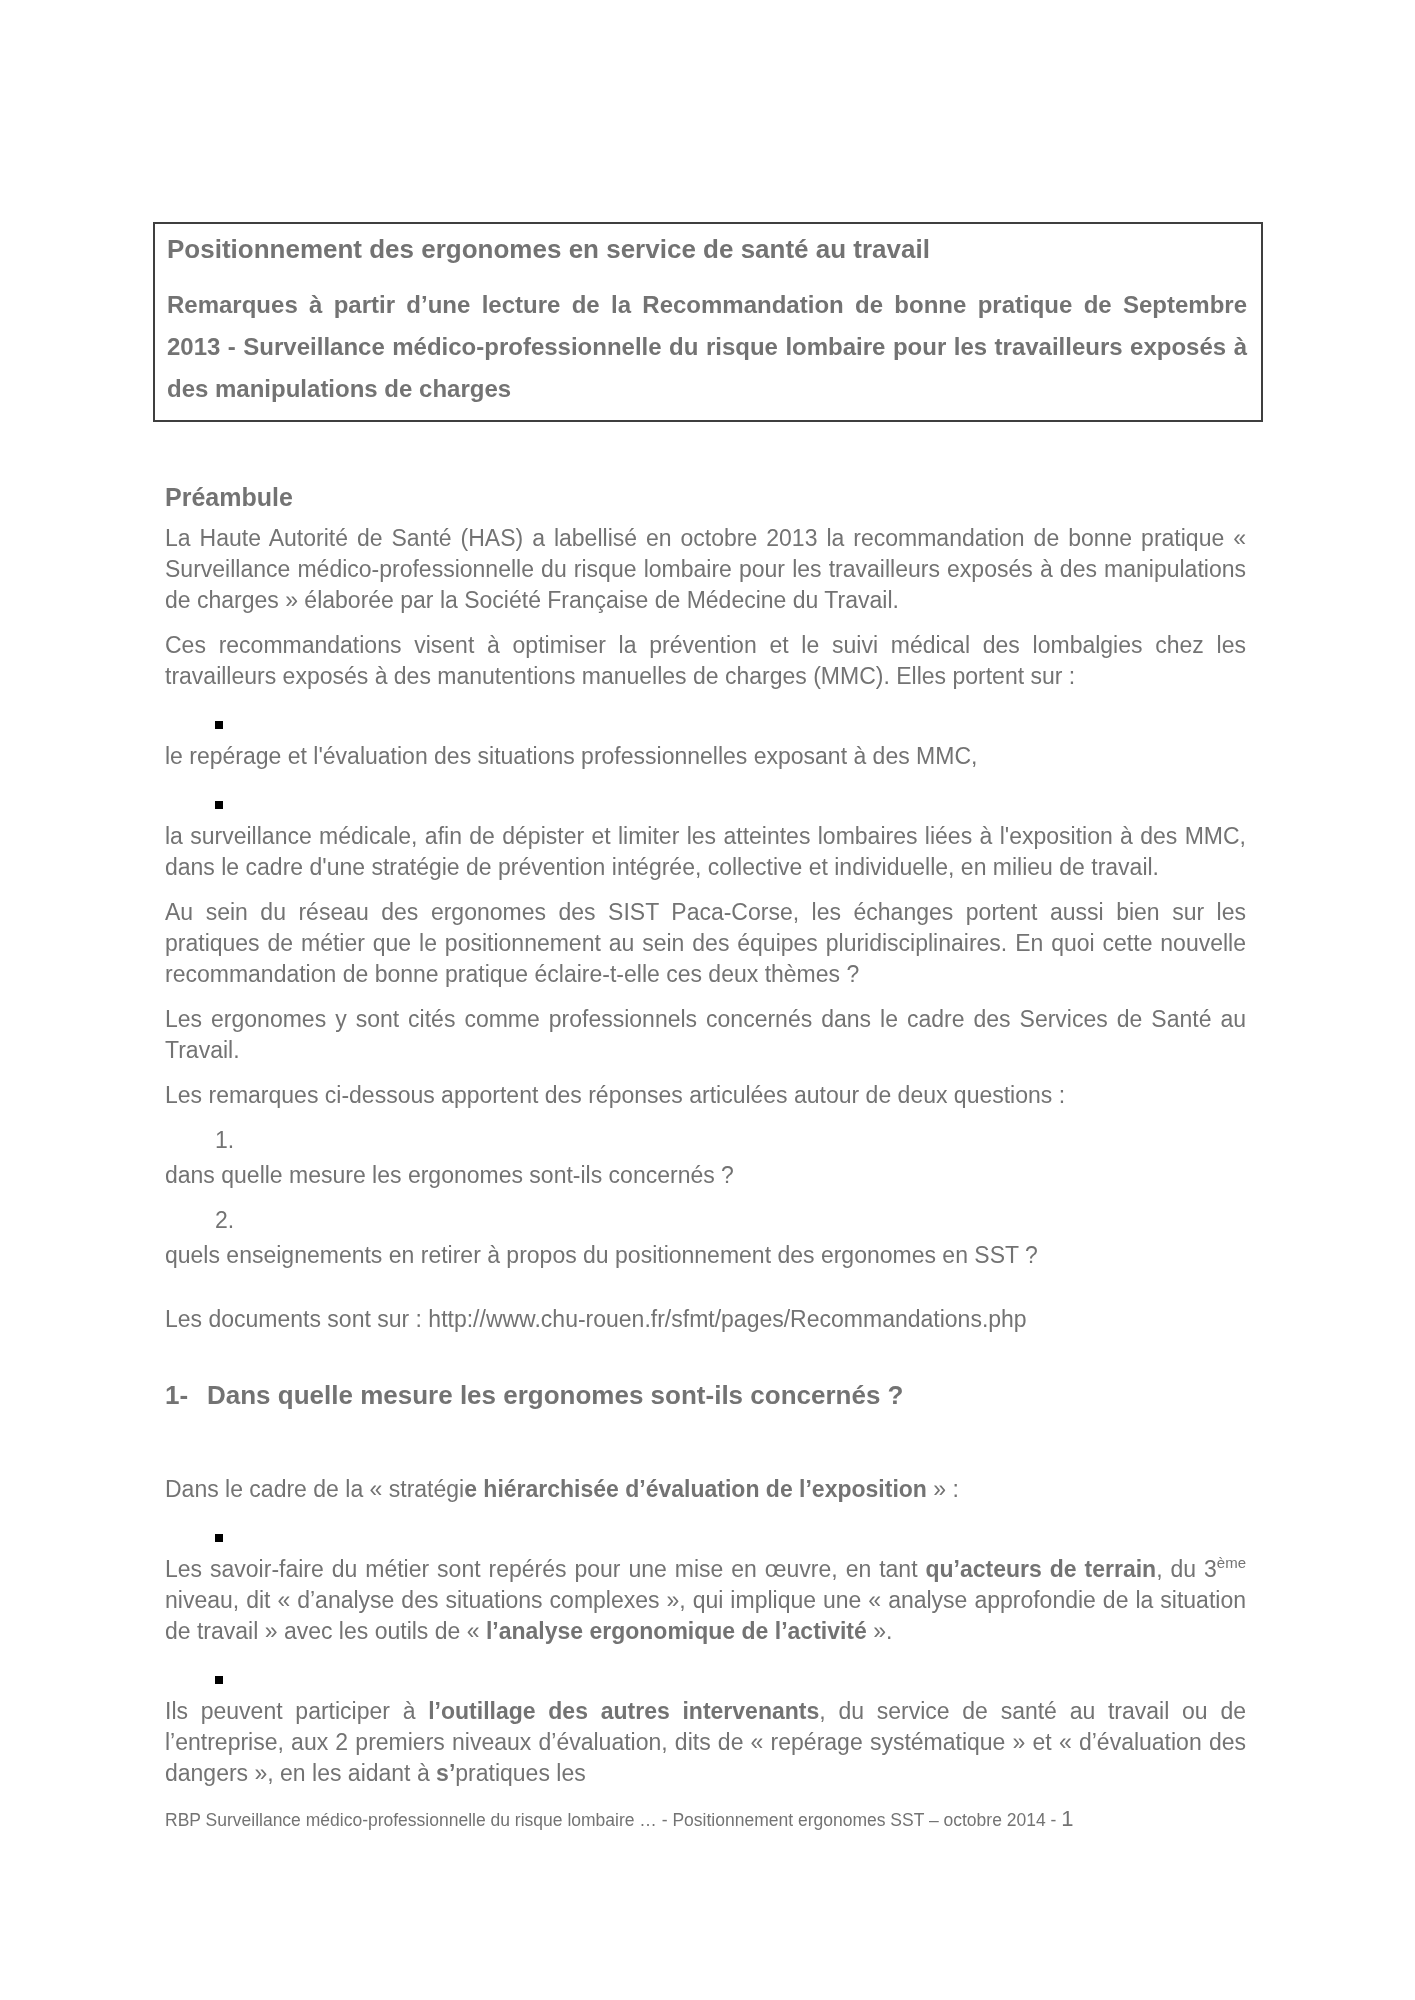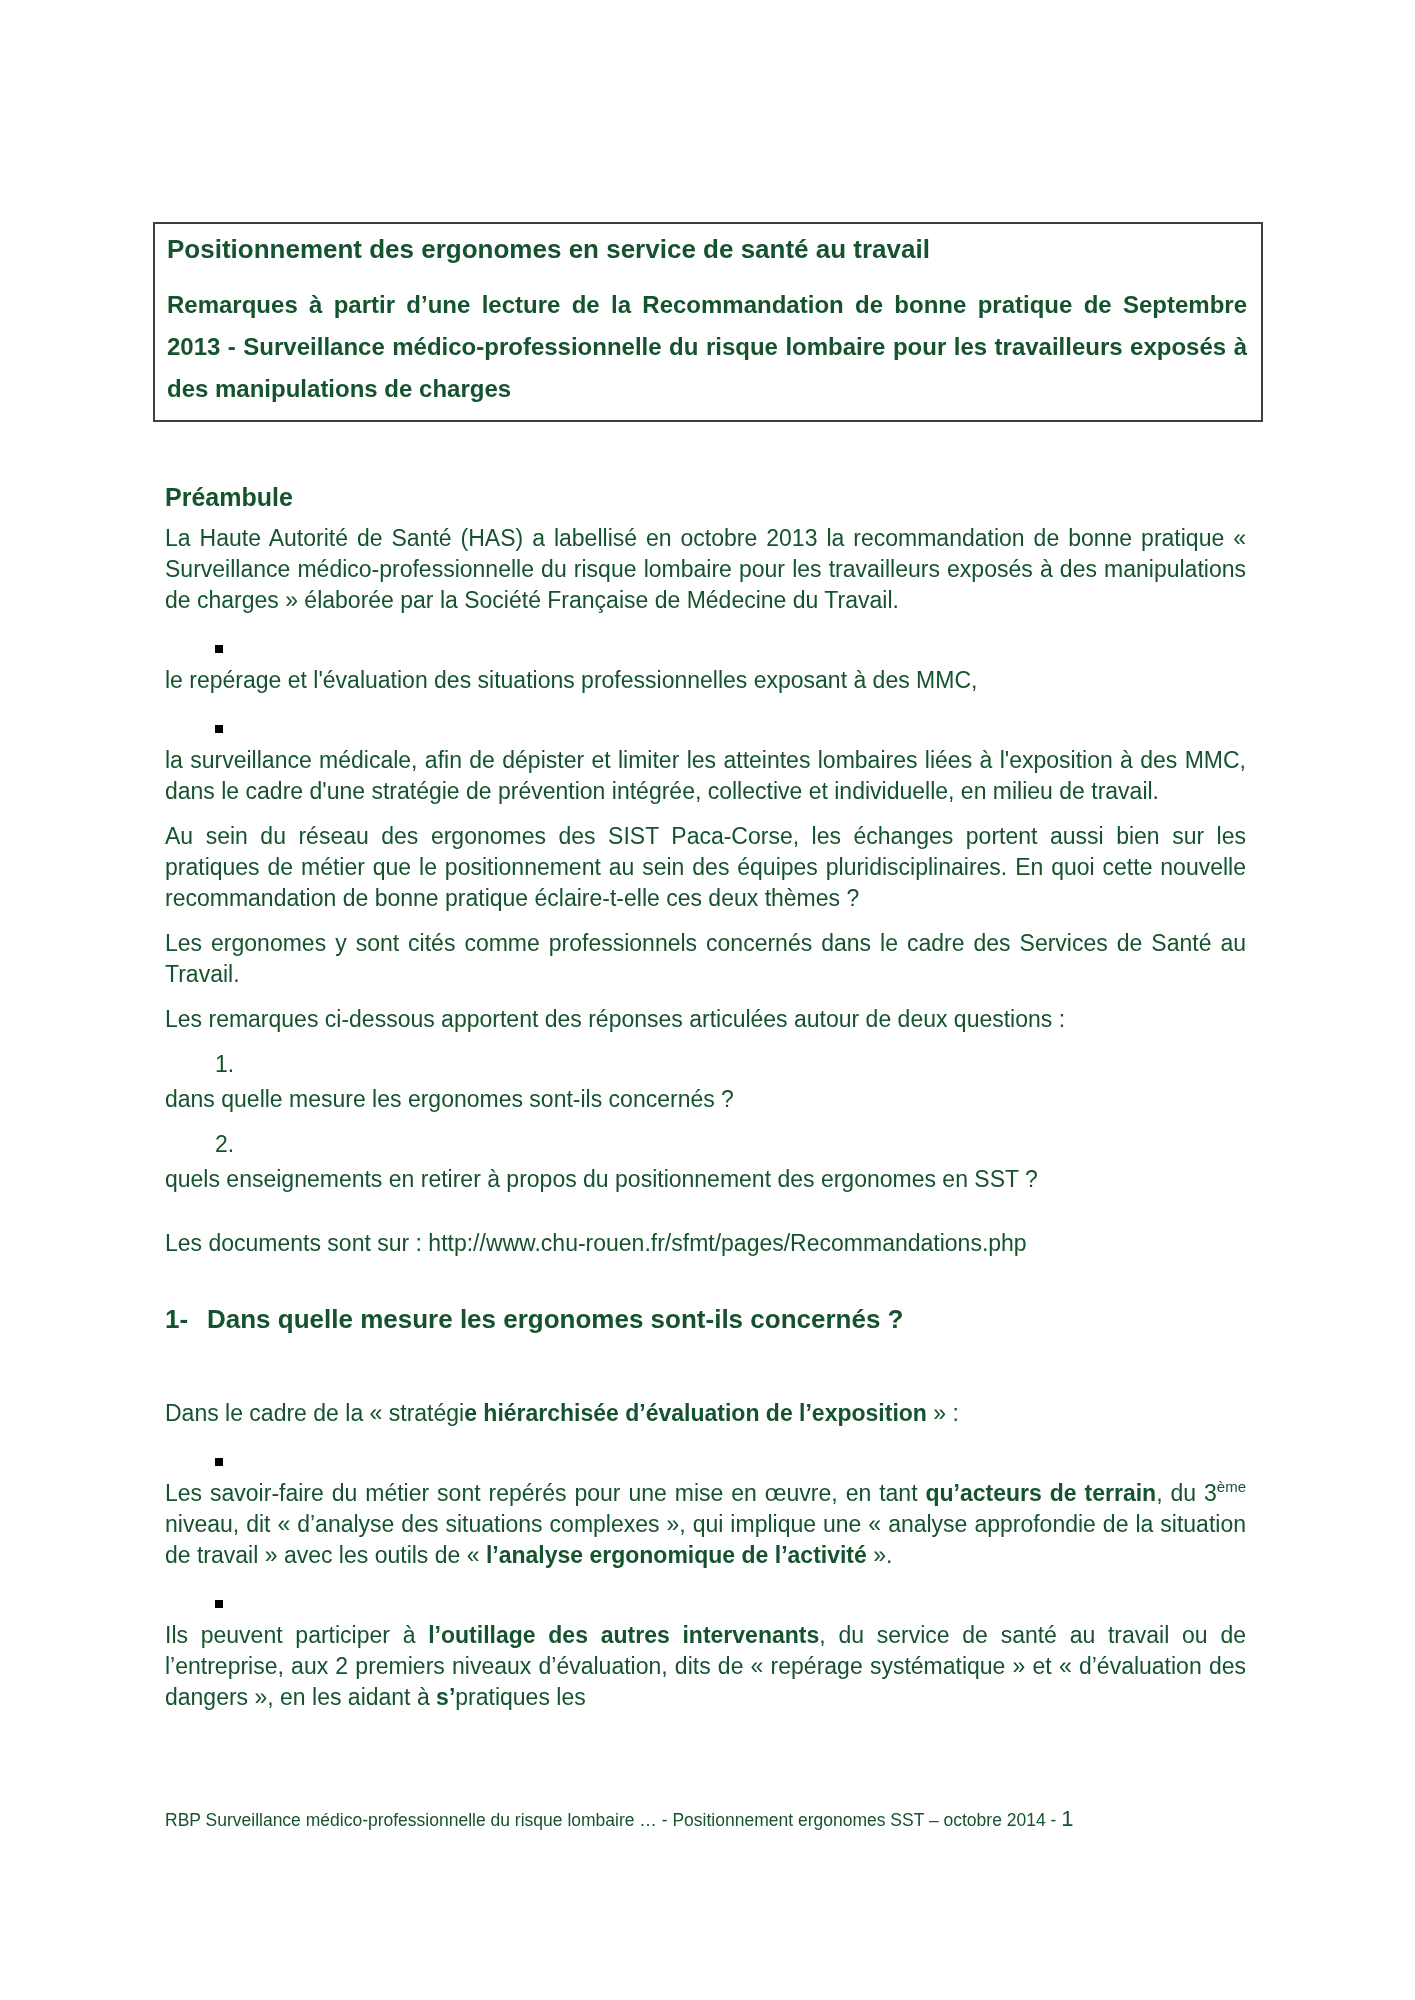--- a/index.html
+++ b/index.html
@@ -2,21 +2,21 @@
 <html><head>
 <meta charset="utf-8">
 <style>
   html,body{margin:0;padding:0;background:#ffffff;}
   .page{
     position:relative;
     width:1415px;height:2000px;
     background:#ffffff;
     overflow:hidden;
     font-family:"Liberation Sans",sans-serif;
-    color:#14532d;
+    color:#737373;
   }
   .content{position:absolute;left:165px;top:0;width:1081px;}
 
   
   .header-box{
     margin:222px -17px 0 -12px;
     border:2px solid #3f3f3f;
     padding:8px 14px 10px 12px;
     background:#fff;
   }
@@ -49,20 +49,21 @@
   <div class="content">
 
     <div class="header-box">
       <div class="box-title">Positionnement des ergonomes en service de santé au travail</div>
       <div class="box-subtitle">Remarques à partir d’une lecture de la Recommandation de bonne pratique de Septembre 2013 - Surveillance médico-professionnelle du risque lombaire pour les travailleurs exposés à des manipulations de charges</div>
     </div>
 
     <div class="doc-body">
         <div class="h2">Préambule</div>
         <div class="para"><span>La Haute Autorité de Santé (HAS) a labellisé en octobre 2013 la recommandation de bonne pratique « Surveillance médico-professionnelle du risque lombaire pour les travailleurs exposés à des manipulations de charges » élaborée par la Société Française de Médecine du Travail.</span></div>
+        <div class="para"><span>Ces recommandations visent à optimiser la prévention et le suivi médical des lombalgies chez les travailleurs exposés à des manutentions manuelles de charges (MMC). Elles portent sur :</span></div>
         <div class="li-b">
           <span class="marker"><span class="sq"></span></span>
           <span class="li-text"><span>le repérage et l'évaluation des situations professionnelles exposant à des MMC,</span></span>
         </div>
         <div class="li-b">
           <span class="marker"><span class="sq"></span></span>
           <span class="li-text"><span>la surveillance médicale, afin de dépister et limiter les atteintes lombaires liées à l'exposition à des MMC, dans le cadre d'une stratégie de prévention intégrée, collective et individuelle, en milieu de travail.</span></span>
         </div>
         <div class="para"><span>Au sein du réseau des ergonomes des SIST Paca-Corse, les échanges portent aussi bien sur les pratiques de métier que le positionnement au sein des équipes pluridisciplinaires. En quoi cette nouvelle recommandation de bonne pratique éclaire-t-elle ces deux thèmes ?</span></div>
         <div class="para"><span>Les ergonomes y sont cités comme professionnels concernés dans le cadre des Services de Santé au Travail.</span></div>

